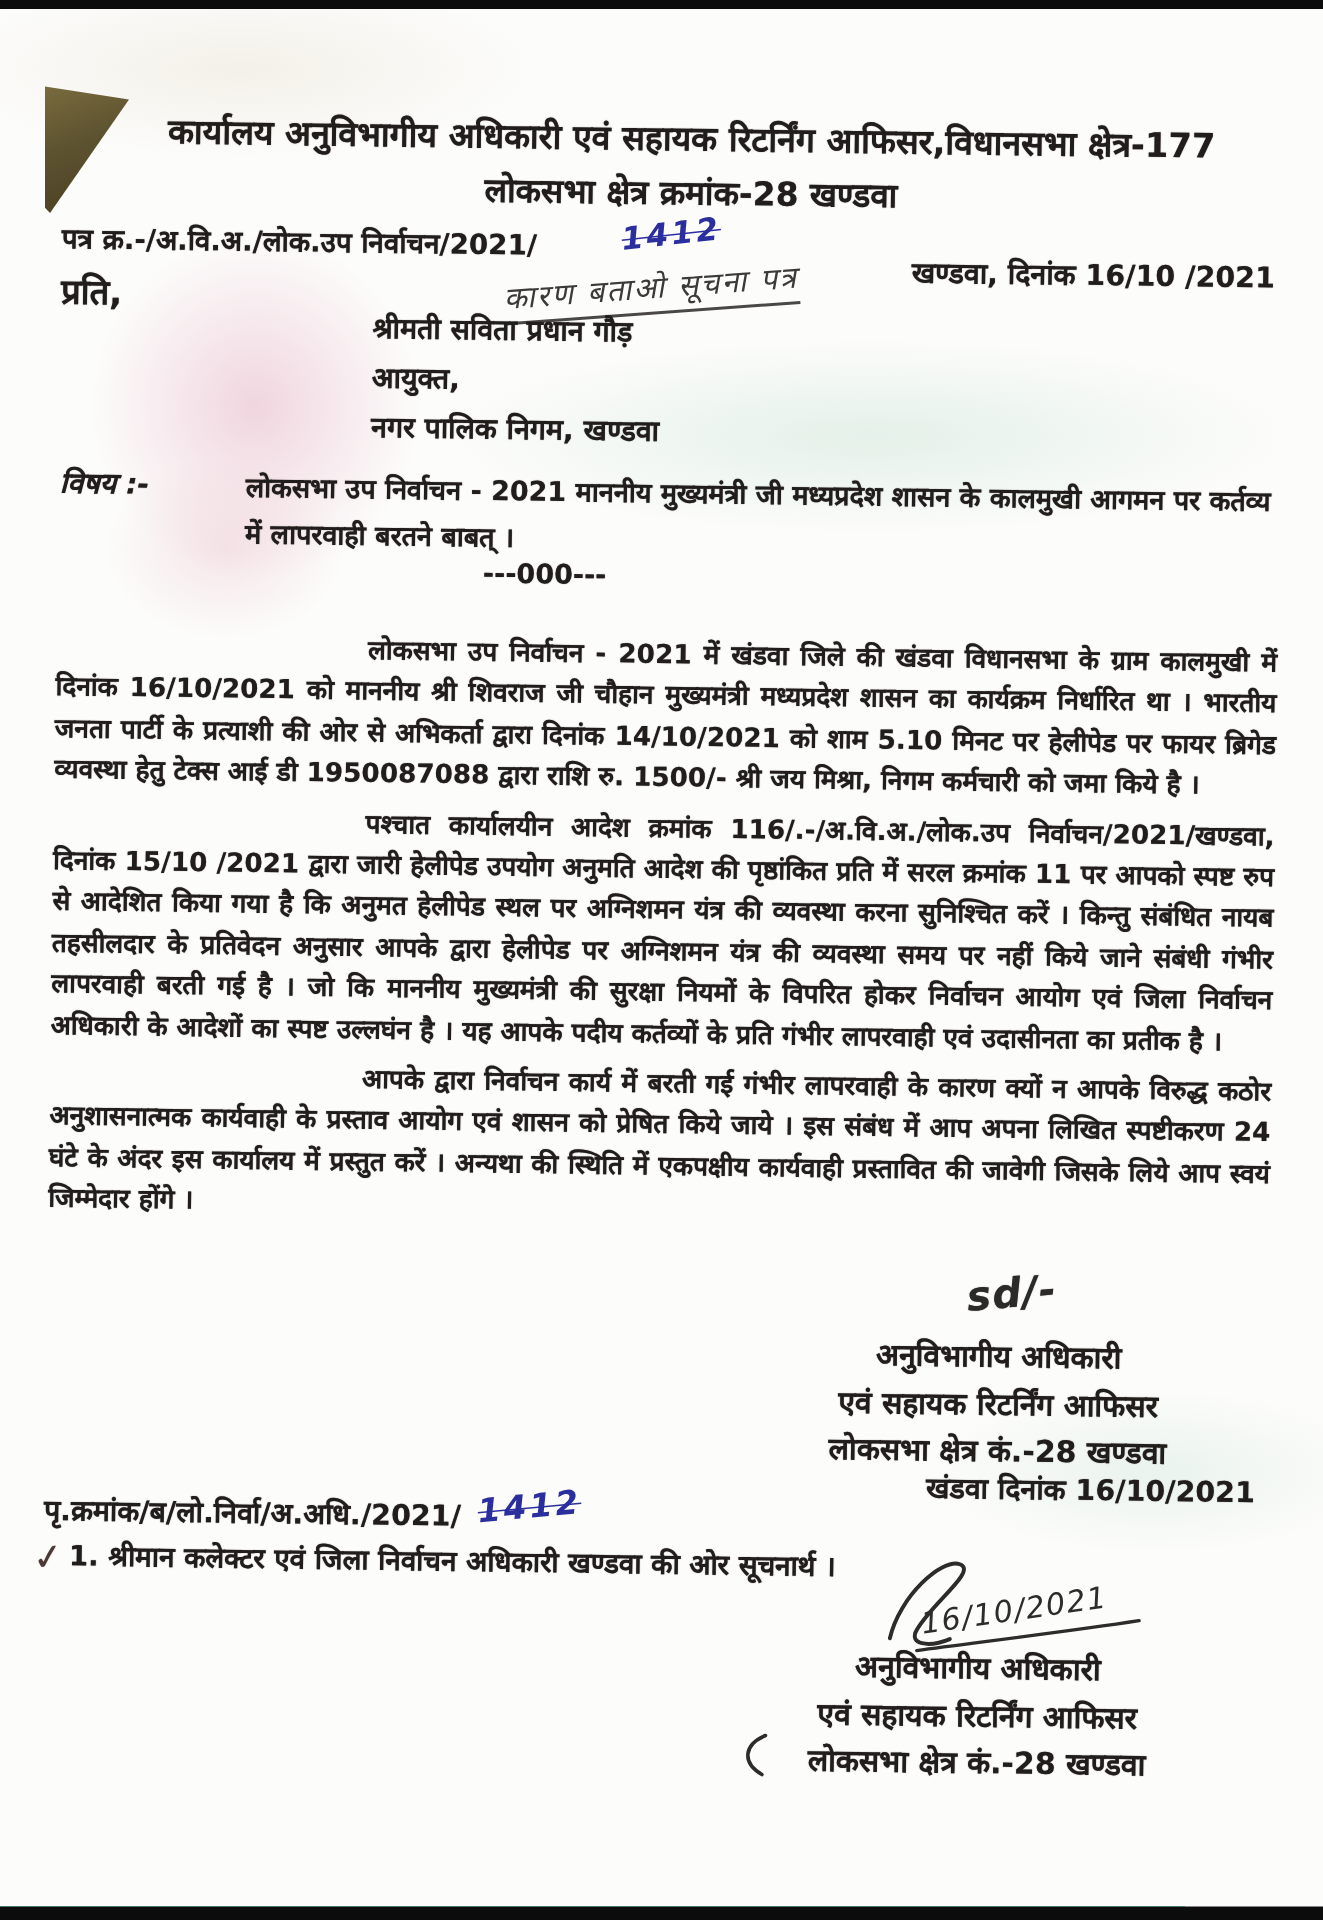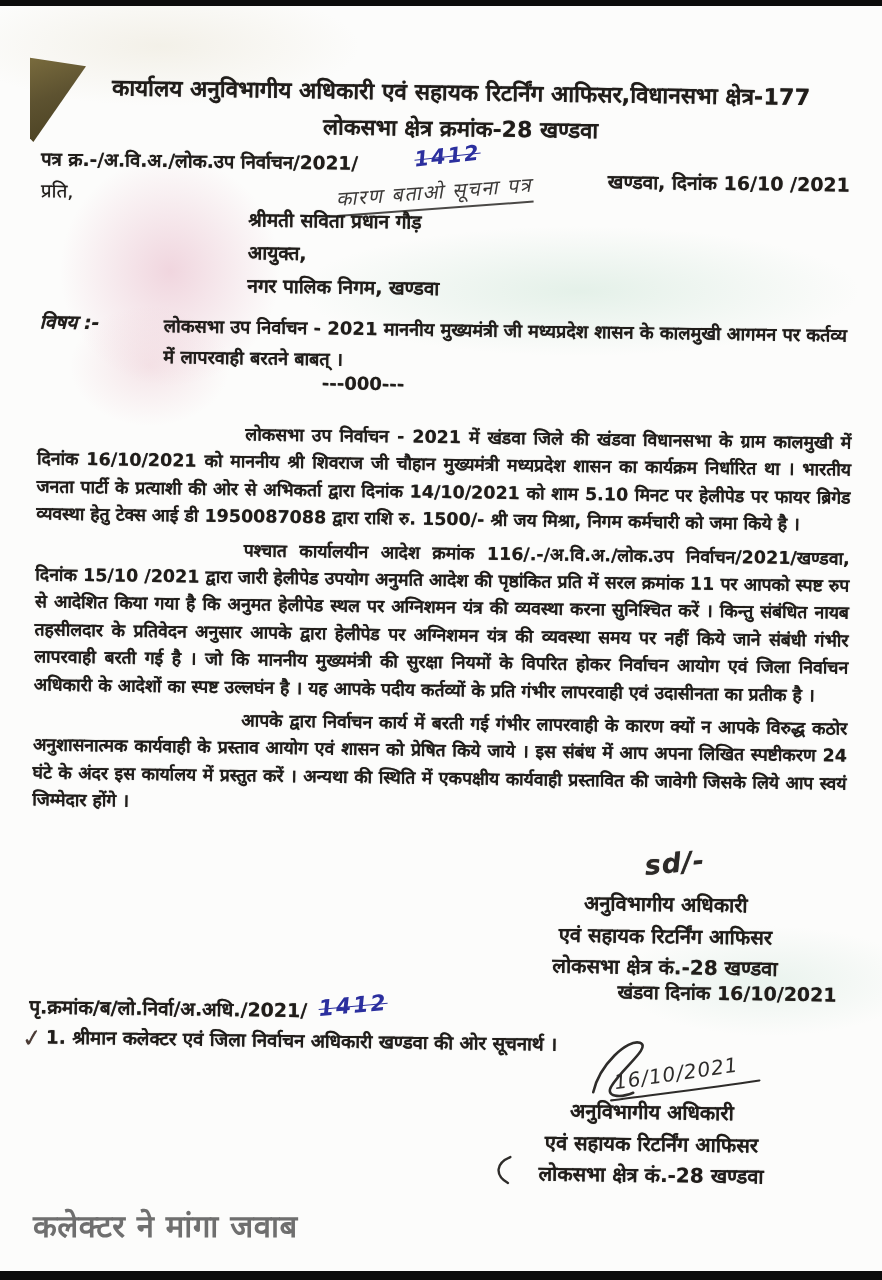--- a/index.html
+++ b/index.html
@@ -35,21 +35,21 @@
     transform:rotate(0.8deg);transform-origin:441px 600px;
     color:#201d1a;
   }
   .letter *{text-shadow:0 0 0.7px rgba(32,29,26,0.65);}
   .hd1{position:absolute;left:48px;top:70px;width:812px;text-align:center;font-size:22.5px;font-weight:700;}
   .hd2{position:absolute;left:48px;top:106px;width:812px;text-align:center;font-size:22px;font-weight:700;}
   .ref-no{position:absolute;left:35px;top:145px;font-size:18.5px;font-weight:700;}
   .hand-blue{color:#2b2f9e;font-style:italic;font-weight:600;text-shadow:none !important;}
   .ref-hand{position:absolute;left:408px;top:138px;font-size:21px;transform:rotate(-7deg);letter-spacing:2px;text-decoration:line-through;text-decoration-thickness:1px;}
   .date-top{position:absolute;right:38px;top:160px;font-size:19px;font-weight:700;}
-  .prati{position:absolute;left:35px;top:177px;font-size:19px;font-weight:400;}
+  .prati{position:absolute;left:35px;top:177px;font-size:23px;font-weight:700;}
   .hand-note{
     position:absolute;left:330px;top:172px;font-size:20px;color:#3c3a38;
     transform:rotate(-5deg);font-style:italic;letter-spacing:1.5px;font-weight:500;
     border-bottom:2px solid #4a4846;padding-bottom:3px;text-shadow:none !important;
   }
   .addressee{position:absolute;left:243px;top:200px;font-size:19px;font-weight:700;line-height:33px;}
   .subject-label{position:absolute;left:36px;top:308px;font-size:19px;font-weight:700;font-style:italic;}
   .subject-text{position:absolute;left:160px;top:308px;width:692px;font-size:18px;font-weight:700;line-height:31px;}
   .separator{position:absolute;left:270px;top:368px;width:180px;text-align:center;font-size:18px;font-weight:700;}
   .body-text{position:absolute;left:35px;top:418px;width:814px;font-size:17.5px;font-weight:600;line-height:27.4px;text-align:justify;}
@@ -141,17 +141,16 @@
       </svg>
 
       <div class="sigblock2">
         <div>अनुविभागीय अधिकारी</div>
         <div>एवं सहायक रिटर्निंग आफिसर</div>
         <div>लोकसभा क्षेत्र कं.-28 खण्डवा</div>
       </div>
 
     </div>
 
-    <div class="caption">कलेक्टर ने मांगा जवाब</div>
   </div>
 
   <div class="bar bottom"></div>
 </div>
 
 </body></html>

